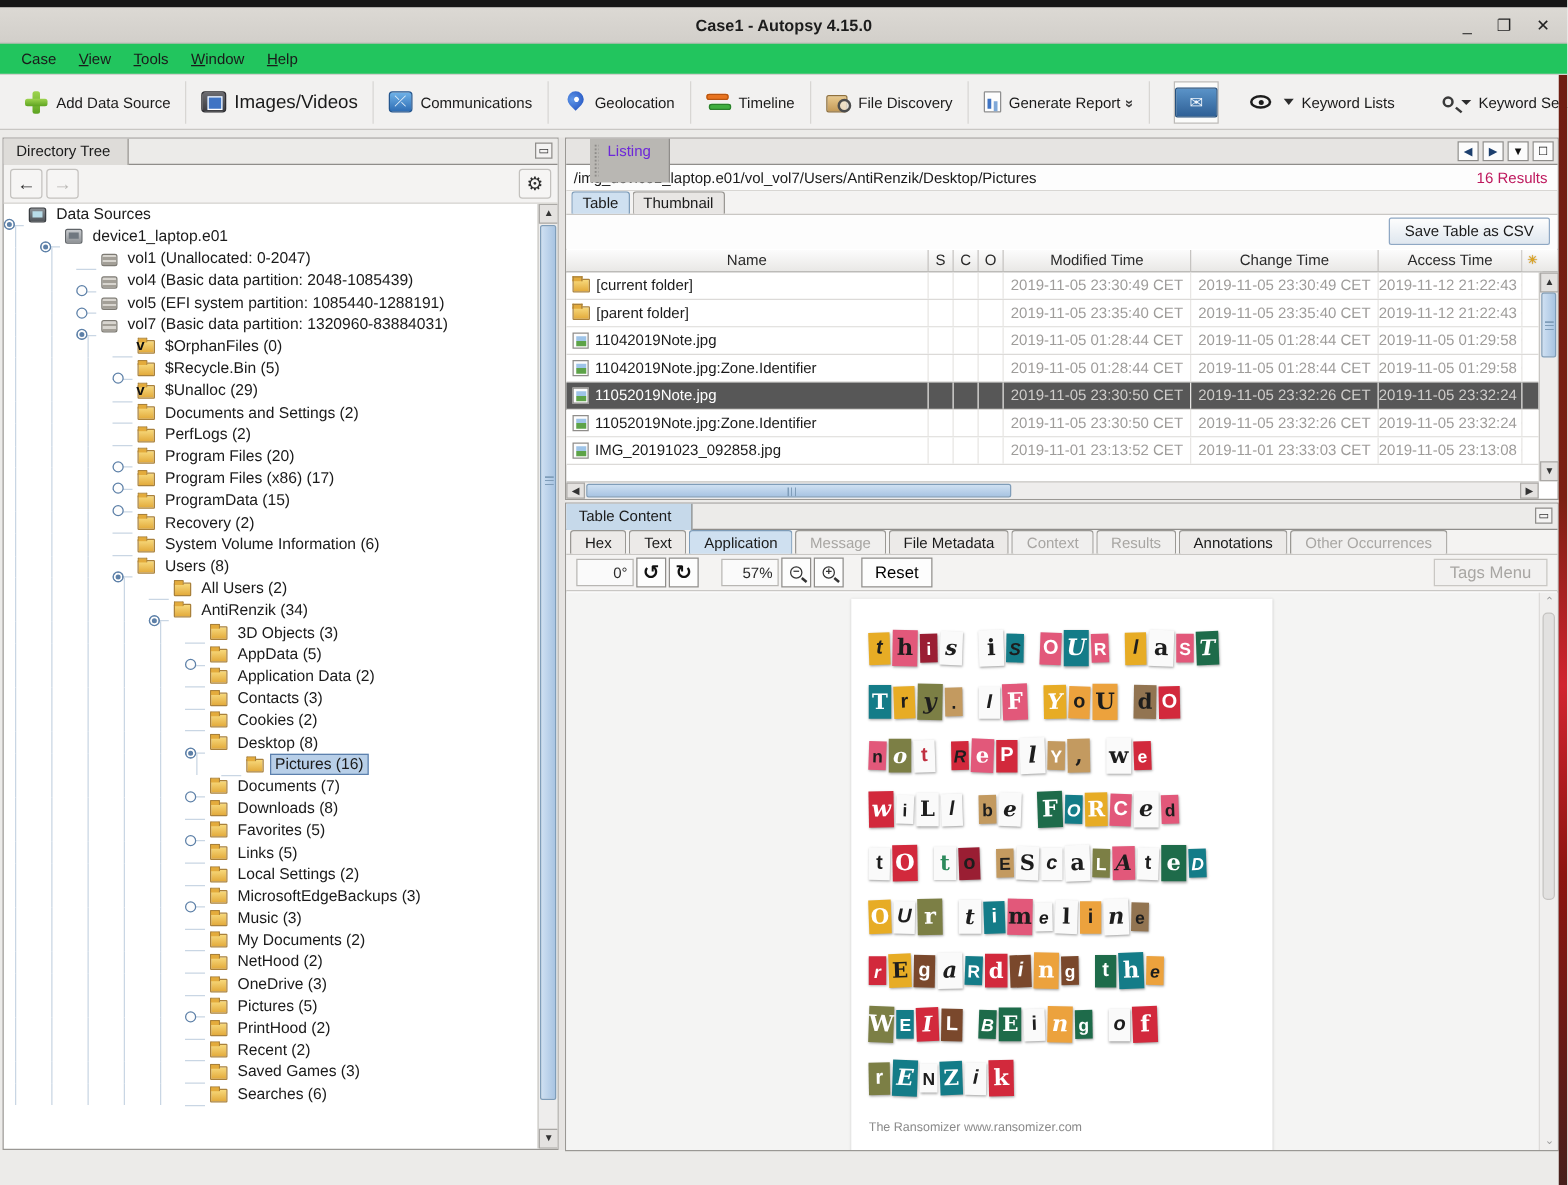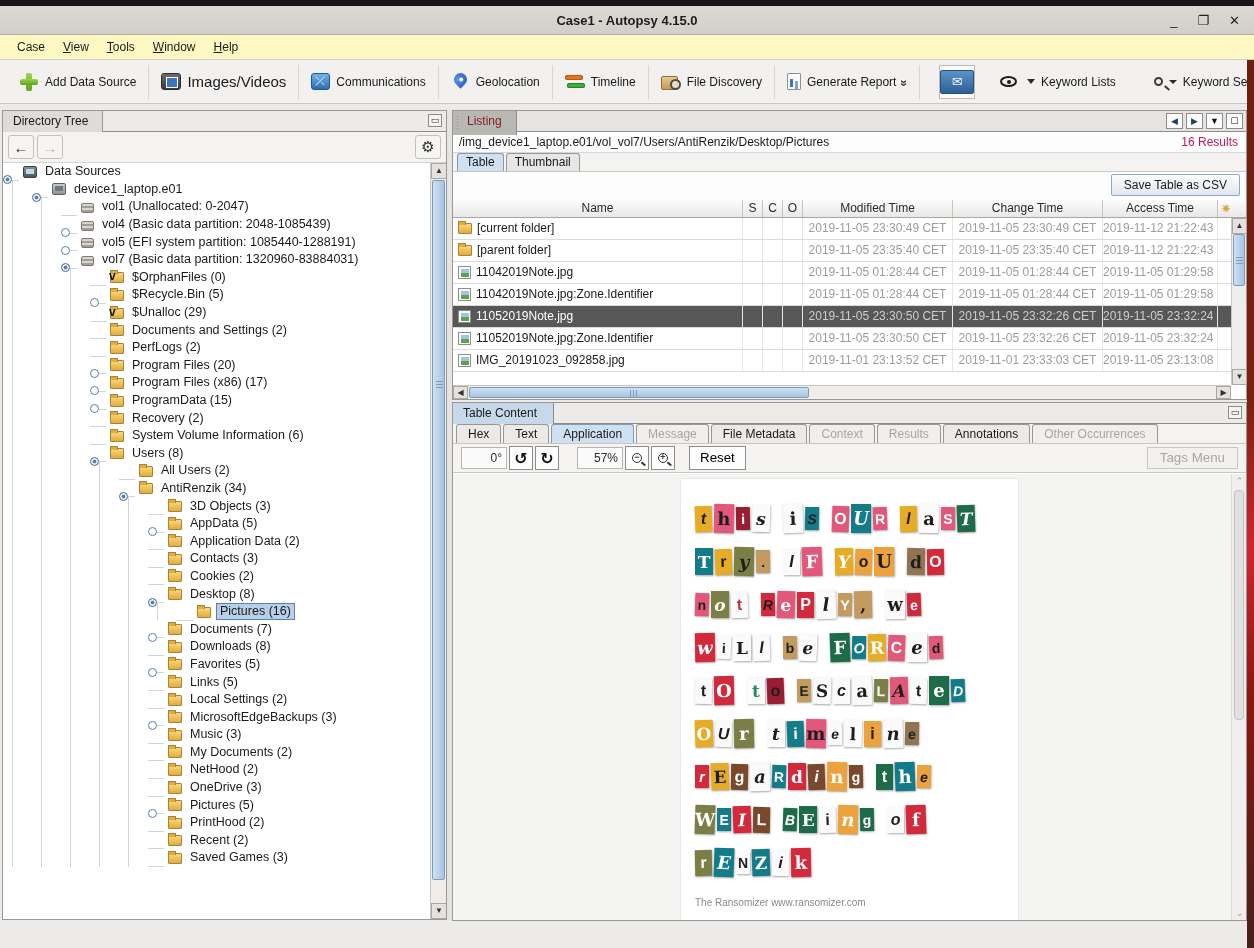--- a/index.html
+++ b/index.html
@@ -6,21 +6,21 @@
   html,body { width:1254px; height:948px; overflow:hidden; }
   body { font-family:"Liberation Sans","DejaVu Sans",sans-serif; font-size:12px; color:#1a1a1a; background:#ececec; }
   .app { position:relative; width:1254px; height:948px; background:#ecebe9; overflow:hidden; }
 
   
   .top-strip { position:absolute; left:0; top:0; width:100%; height:6px; background:#161616; }
   .titlebar { position:absolute; left:0; top:6px; width:100%; height:29px; background:linear-gradient(#dcd9d4,#d2cfca); border-bottom:1px solid #b2afaa; }
   .title { text-align:center; line-height:29px; font-weight:bold; font-size:13px; color:#1c1c1c; }
   .win-btns { position:absolute; right:14px; top:0; height:29px; display:flex; gap:20px; align-items:center; color:#222; font-size:13px; }
   .win-btns span { cursor:default; }
-  .menubar { position:absolute; left:0; top:35px; width:100%; height:25px; background:#fef9c3; border-bottom:1px solid #d3d1ce; display:flex; align-items:center; padding-left:8px; }
+  .menubar { position:absolute; left:0; top:35px; width:100%; height:25px; background:#22c55e; border-bottom:1px solid #d3d1ce; display:flex; align-items:center; padding-left:8px; }
   .menu-item { padding:0 9px; line-height:24px; color:#1a1a1a; }
   .menu-item.u::first-letter { text-decoration:underline; }
 
   
   .toolbar { position:absolute; left:0; top:60px; width:1248px; height:44px; background:#f2f1f0; border-bottom:1px solid #c9c7c4; display:flex; align-items:center; }
   .drag-dots { width:7px; height:30px; margin:0 4px 0 6px; background-image:radial-gradient(#b5b3b0 1px, transparent 1.2px); background-size:4px 4px; }
   .tb-btn { display:flex; align-items:center; gap:6px; padding:4px 8px; border:1px solid transparent; border-radius:3px; color:#1a1a1a; white-space:nowrap; }
   .tb-sep { width:1px; height:34px; background:#d8d6d3; margin:0 3px; }
   .tb-sep-blue { width:1px; height:30px; background:#7d9fc8; margin:0 10px; }
   .grow { flex:1; }
@@ -84,21 +84,21 @@
   .tree-vscroll { position:absolute; right:0; top:0; width:16px; bottom:0; background:#eeedec; border-left:1px solid #c9c7c4; }
   .sb-btn { position:absolute; left:0; width:16px; height:16px; background:#e4e2e0; border:1px solid #aaa8a5; text-align:center; line-height:14px; font-size:8px; color:#333; }
   .sb-thumb-v { position:absolute; left:1px; width:13px; background:linear-gradient(90deg,#cfe0f2,#a8c4e2); border:1px solid #7f9db9; border-radius:2px; }
   .sb-grip { position:absolute; left:3px; width:7px; height:7px; background:repeating-linear-gradient(#7f9db9 0 1px,transparent 1px 3px); }
 
   .divider-v { position:absolute; left:447px; top:110px; width:5px; height:810px; background:#e6e4e2; }
 
   
   .right-top { position:absolute; left:452px; top:110px; width:795px; height:290px; background:#ffffff; border:1px solid #9a9894; }
   .lt-tabbar { height:21px; background:#e6e4e2; border-bottom:1px solid #8f8d8a; position:relative; display:flex; }
-  .lt-tab { height:24px; line-height:20px; padding:0 14px 0 14px; background:#b9b7b3; border-right:1px solid #8f8d8a; color:#7f1d1d; position:relative; }
+  .lt-tab { height:35px; line-height:20px; padding:0 14px 0 14px; background:#b9b7b3; border-right:1px solid #8f8d8a; color:#6d28d9; position:relative;margin-left:19px; }
   .lt-tab::before { content:""; position:absolute; left:3px; top:4px; bottom:4px; width:4px; background-image:radial-gradient(#8d8b88 .8px, transparent 1px); background-size:3px 3px; }
   .lt-btns { position:absolute; right:3px; top:2px; display:flex; gap:3px; }
   .mini-btn { width:17px; height:16px; border:1px solid #8f8d8a; background:#fcfcfc; display:flex; align-items:center; justify-content:center; font-size:9px; color:#1c3f6e; }
   .path-row { height:21px; background:#fdfdfd; border-bottom:1px solid #d8d6d3; display:flex; align-items:center; padding:0 6px; }
   .path-text { flex:1; font-size:12px; color:#1a1a1a; }
   .results { font-size:12px; color:#be185d; padding-right:2px; }
   .view-tabs { height:19px; background:#f4f3f2; display:flex; align-items:flex-end; padding-left:4px; border-bottom:1px solid #c9c7c4; }
   .vtab { height:18px; line-height:17px; padding:0 8px; border:1px solid #9a9894; border-bottom:none; border-radius:3px 3px 0 0; margin-right:2px; background:#e8e6e4; font-size:12px; }
   .vtab.active { background:#cfe0f0; border-color:#7f9db9; }
   .csv-row { height:27px; background:#fdfdfd; position:relative; }
@@ -638,20 +638,30 @@
           <div class="trow">
             <span class="guide"></span>
             <span class="guide"></span>
             <span class="guide"></span>
             <span class="guide"></span>
             <span class="guide"></span>
             <span class="twig"></span>
             <span class="ti ti-folder"></span>
             <span class="tlabel">Saved Games (3)</span>
           </div>
+          <div class="trow">
+            <span class="guide"></span>
+            <span class="guide"></span>
+            <span class="guide"></span>
+            <span class="guide"></span>
+            <span class="guide"></span>
+            <span class="twig"></span>
+            <span class="ti ti-folder"></span>
+            <span class="tlabel">Searches (6)</span>
+          </div>
         </div>
       <div class="tree-vscroll">
         <div class="sb-btn" style="top:0;">▲</div>
         <div class="sb-thumb-v" style="top:17px;height:700px;">
           <div class="sb-grip" style="top:200px;"></div>
         </div>
         <div class="sb-btn" style="bottom:0;">▼</div>
       </div>
     </div>
   </div>

